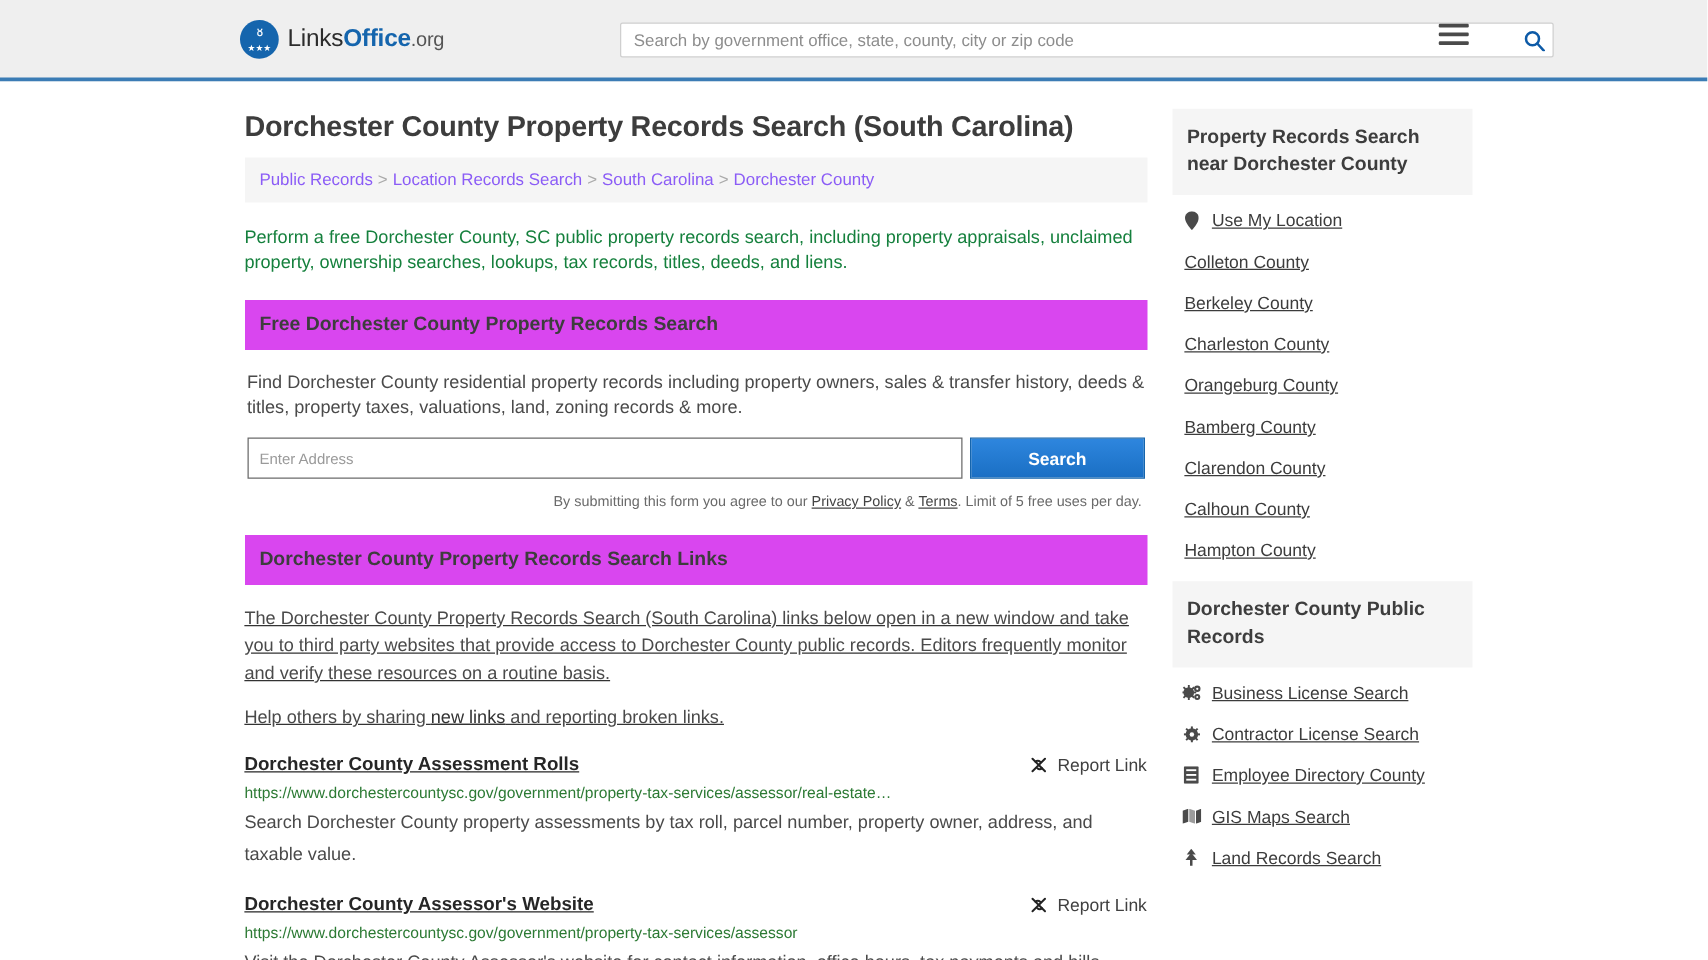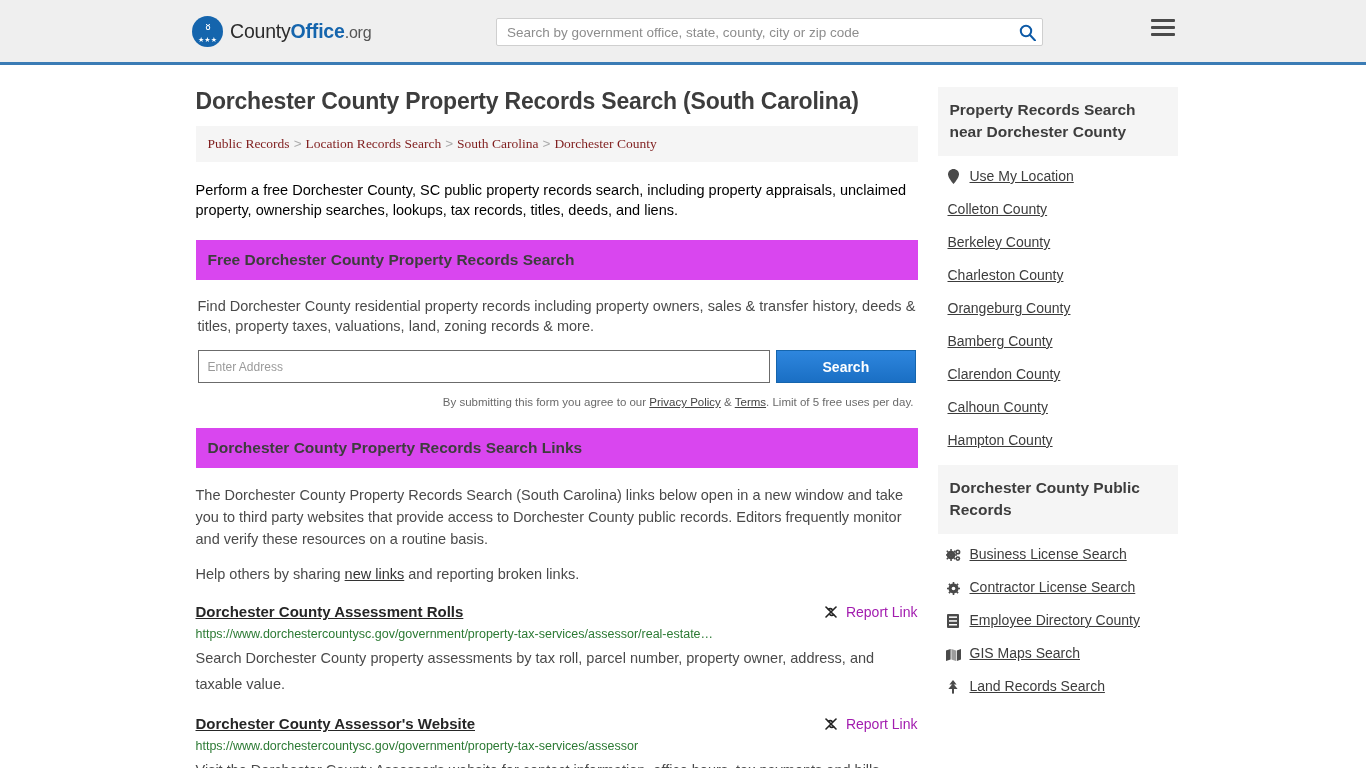--- a/index.html
+++ b/index.html
@@ -59,21 +59,21 @@
     white-space: nowrap;
   }
   .logo-text .c1 { color: #2c2c2c; }
   .logo-text .c2 { color: #1565ad; font-weight: bold; }
   .logo-text .c3 { color: #555555; font-size: 16px; }
 
   .header-search {
     position: absolute;
     left: 496px;
     top: 18px;
-    width: 547px;
+    width: 747px;
     height: 28px;
     background: #ffffff;
     border: 1px solid #cfcfcf;
     border-radius: 2px;
     display: flex;
     align-items: center;
   }
   .header-search input {
     flex: 1 1 auto;
     border: 0;
@@ -139,30 +139,29 @@
 
   
   .breadcrumb {
     background: #f5f5f5;
     padding: 9px 12px;
     font-size: 13.5px;
     color: #777;
     line-height: 18px;
   }
   .breadcrumb a {
-    color: #7f1d1d;
+    color: #8b5cf6;
     text-decoration: none;
-    font-family: Liberation Serif, serif;
   }
   .breadcrumb .sep { color: #aaa; margin: 0 4px; }
 
   .intro {
     font-size: 14.5px;
     line-height: 20px;
-    color: #000000;
+    color: #15803d;
     margin: 18px 0 20px 0;
   }
 
   .section-head {
     background: #d946ef;
     padding: 11px 12px;
     font-size: 15.5px;
     font-weight: bold;
     color: #3d3d3d;
   }
@@ -206,21 +205,21 @@
   }
   .legal {
     text-align: right;
     font-size: 11.5px;
     color: #6a6a6a;
     margin-top: 9px;
     padding-right: 2px;
   }
   .legal a { color: #444; text-decoration: underline; }
 
-  .links-intro { padding-top: 16px; }
+  .links-intro { padding-top: 16px; text-decoration: underline; }
   .links-intro p { margin: 0 0 13px 0; font-size: 14.5px; line-height: 22px; color: #4a4a4a; }
   .links-intro a { color: #333; text-decoration: underline; }
 
   
   .result {
     margin-top: 18px;
   }
   .result-head {
     display: flex;
     align-items: flex-start;
@@ -231,21 +230,21 @@
     font-weight: bold;
     color: #262626;
     text-decoration: underline;
     cursor: pointer;
   }
   .report-link {
     display: flex;
     align-items: center;
     gap: 7px;
     font-size: 14px;
-    color: #a21caf;
+    color: #404040;
     cursor: pointer;
     white-space: nowrap;
     padding-top: 1px;
   }
   .report-link svg { display: block; }
   .result-url {
     font-size: 12.5px;
     color: #2c7a34;
     margin-top: 7px;
     word-break: break-all;
@@ -263,21 +262,21 @@
     background: #f5f5f5;
     padding: 12px 12px 13px 12px;
     font-size: 15.5px;
     line-height: 22px;
     font-weight: bold;
     color: #3d3d3d;
   }
   .side-list { padding: 12px 2px 0 8px; }
   .side-item {
     display: flex;
-    align-items: flex-end;
+    align-items: center;
     gap: 9px;
     margin-bottom: 17px;
     font-size: 14px;
   }
   .side-item a {
     color: #3c3c3c;
     text-decoration: underline;
     cursor: pointer;
   }
   .side-item .ico {
@@ -294,21 +293,21 @@
 </style>
 </head>
 <body>
 
 <div class="site-header">
   <div class="logo-wrap">
     <div class="logo-mark">
       <div class="eagle">ᴕ</div>
       <div class="stars">★★★</div>
     </div>
-    <div class="logo-text"><span class="c1">County</span><span class="c2">Office</span><span class="c3">.org</span></div>
+    <div class="logo-text"><span class="c1">Links</span><span class="c2">Office</span><span class="c3">.org</span></div>
   </div>
 
   <div class="header-search">
     <input type="text" placeholder="Search by government office, state, county, city or zip code" style="">
     <div class="search-ico">
       <svg width="17" height="17" viewBox="0 0 17 17" fill="none" stroke="#0d5aa7" stroke-width="2">
         <circle cx="7" cy="7" r="5.2"></circle>
           <line x1="11" y1="11" x2="16" y2="16.5" stroke-linecap="round"></line>
       </svg>
     </div>

